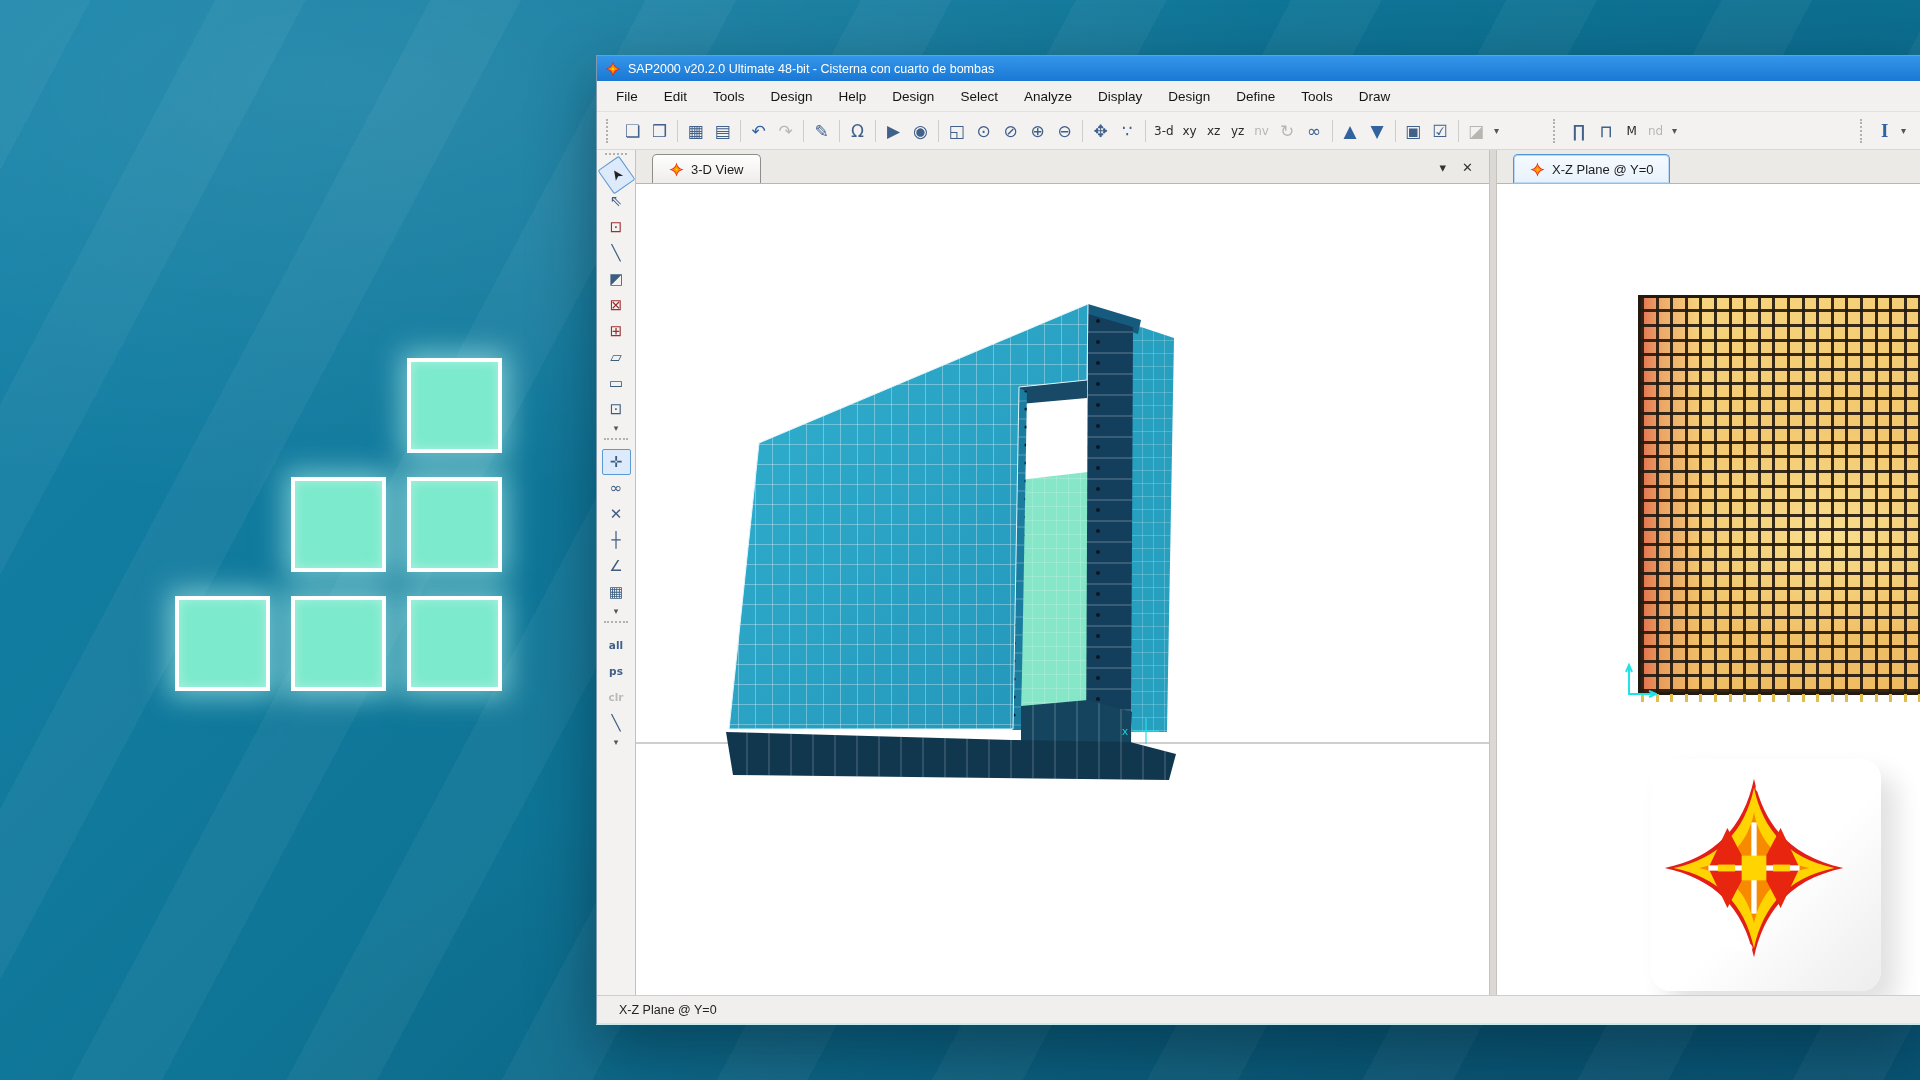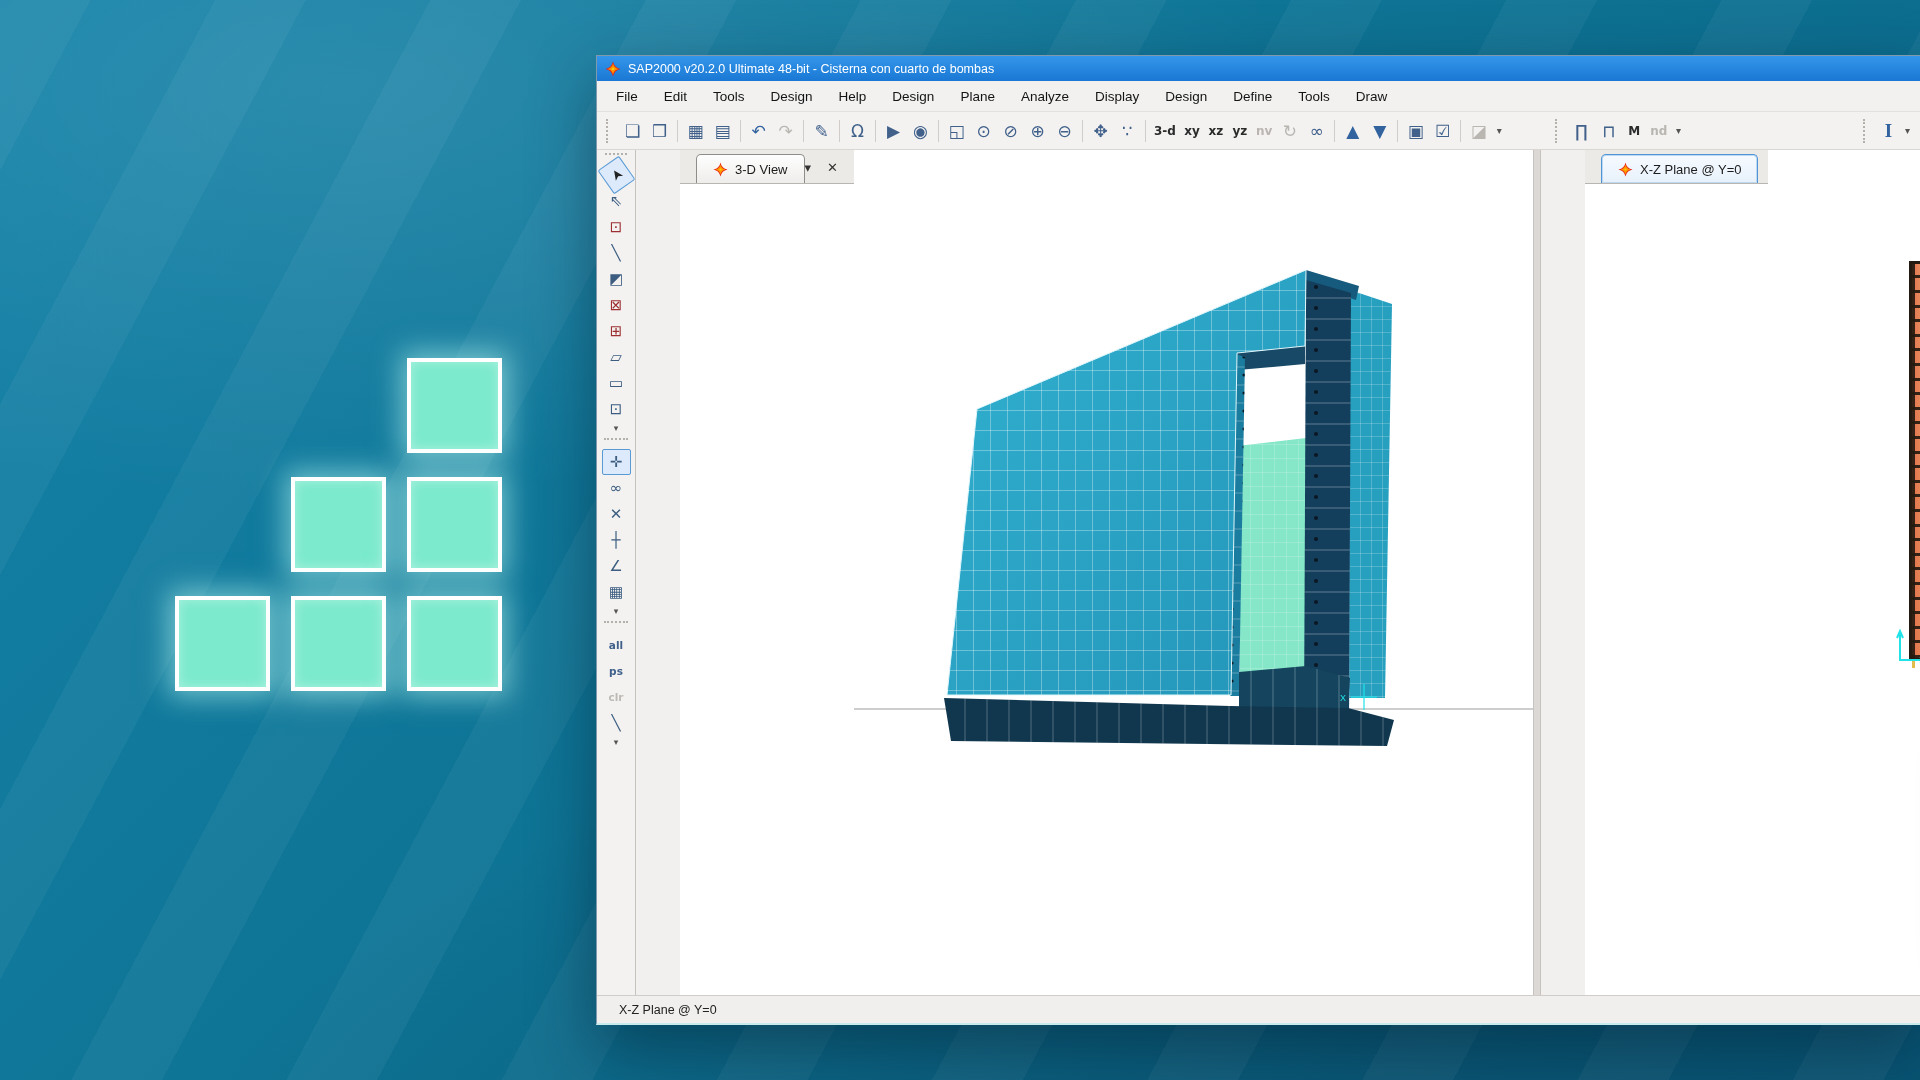--- a/index.html
+++ b/index.html
@@ -35,21 +35,21 @@
   .titlebar .ticon{ width:16px; height:16px; display:flex; }
 
   .menubar{ height:31px; background:#f2f1f0; border-bottom:1px solid #e3e1df;
     display:flex; align-items:center; padding-left:6px; font-size:13.5px; color:#141414; }
   .menu-item{ padding:5px 13px; cursor:default; }
 
   .toolbar{ height:38px; background:#f3f2f1; border-bottom:1px solid #d9d7d4;
     display:flex; align-items:center; padding-left:6px; white-space:nowrap; overflow:hidden; }
   .tbtn{ min-width:27px; height:27px; display:inline-flex; align-items:center; justify-content:center;
     font-family:"DejaVu Sans","Liberation Sans",sans-serif; font-size:17px; color:#41618b; border-radius:3px; }
-  .tbtn.txt{ font-size:12px; font-weight:bold; color:#2b2b2b; padding:0 4px; min-width:24px; }
+  .tbtn.txt{ font-size:12px; font-weight:normal; color:#2b2b2b; padding:0 4px; min-width:24px; }
   .tbtn.muted{ color:#b9b6b2; }
   .tbtn.blue{ color:#33639f; }
   .tbtn.small{ font-size:10px; min-width:14px; color:#555; }
   .tbtn.serif{ font-family:"Liberation Serif",serif; font-size:19px; font-weight:bold; color:#33639f; }
   .tsep{ width:1px; height:22px; background:#cfccc9; margin:0 4px; }
   .thandle{ width:6px; height:24px; border-left:2px dotted #b4b1ad; margin:0 7px 0 3px; }
   .tgap{ height:1px; }
 
   .workarea{ position:absolute; top:94px; bottom:28px; left:0; right:0; display:flex; }
 
@@ -60,21 +60,21 @@
     font-family:"DejaVu Sans","Liberation Sans",sans-serif; font-size:15px; color:#3c5d80;
     border:1px solid transparent; border-radius:2px; }
   .sbtn.selected{ border-color:#5a9ad4; background:#ddeafb; }
   .sbtn.txt{ font-size:10.5px; font-weight:bold; color:#41618b; }
   .sbtn.muted{ color:#bdbab6; }
   .sbtn.small{ font-size:9px; height:12px; color:#555; }
   .sbtn.nw{ transform:rotate(-125deg); font-size:14px; color:#222; }
   .sbtn.red{ color:#9c3030; }
   .ssep{ width:24px; height:7px; border-top:2px dotted #b4b1ad; margin:4px 0; }
 
-  .pane{ display:flex; background:#fff;margin-left:44px; }
+  .pane{ display:flex; flex-direction:column; background:#fff; }
   .pane-left{ width:853px; }
   .divider{ width:8px; background:#dbd8d5; border-left:1px solid #c6c3bf; border-right:1px solid #c6c3bf; }
   .pane-right{ flex:1; min-width:0; }
 
   .tabbar{ height:34px; background:#eceae7; border-bottom:1px solid #b9b6b2;
     display:flex; align-items:flex-end; padding:3px 10px 0 16px; flex:0 0 auto; }
   .tab{ height:29px; display:flex; align-items:center; gap:7px; padding:0 16px;
     background:linear-gradient(#fefefe,#efedeb); border:1px solid #8f8d8a; border-bottom:none;
     border-radius:5px 5px 0 0; font-size:13px; color:#1c1c1c; }
   .tab .ticon{ width:15px; height:15px; display:flex; }
@@ -138,21 +138,21 @@
     <span>SAP2000 v20.2.0 Ultimate 48-bit - Cisterna con cuarto de bombas</span>
   </div>
 
   <div class="menubar" id="menubar">
       <span class="menu-item">File</span>
       <span class="menu-item">Edit</span>
       <span class="menu-item">Tools</span>
       <span class="menu-item">Design</span>
       <span class="menu-item">Help</span>
       <span class="menu-item">Design</span>
-      <span class="menu-item">Plane</span>
+      <span class="menu-item">Select</span>
       <span class="menu-item">Analyze</span>
       <span class="menu-item">Display</span>
       <span class="menu-item">Design</span>
       <span class="menu-item">Define</span>
       <span class="menu-item">Tools</span>
       <span class="menu-item">Draw</span>
     </div>
 
   <div class="toolbar" id="toolbar">
       <div class="thandle"></div>

